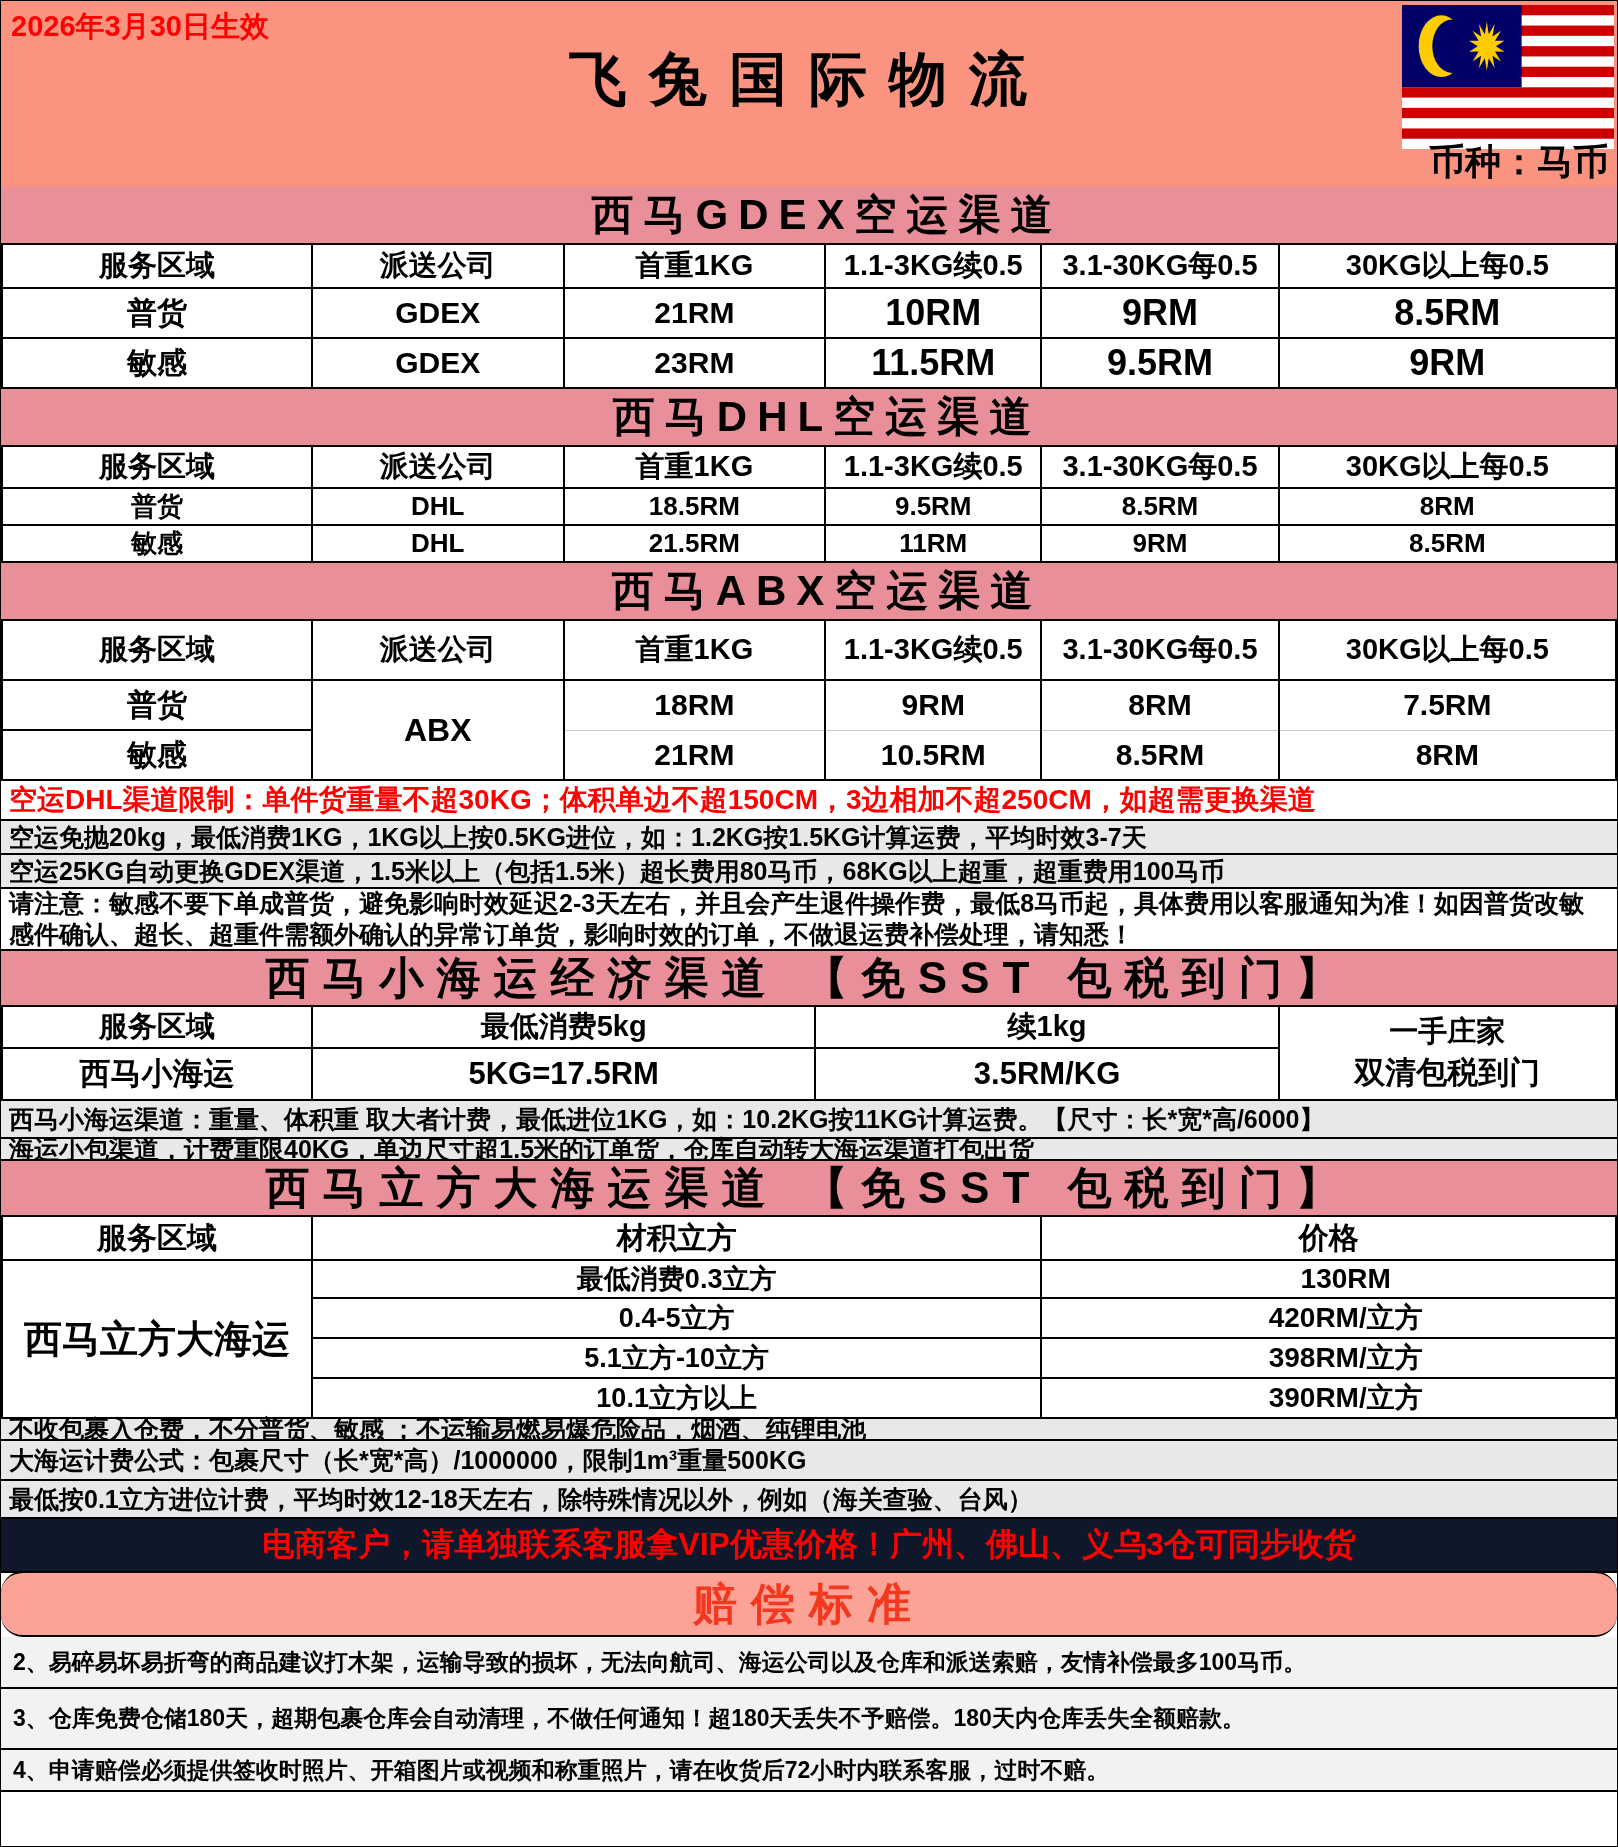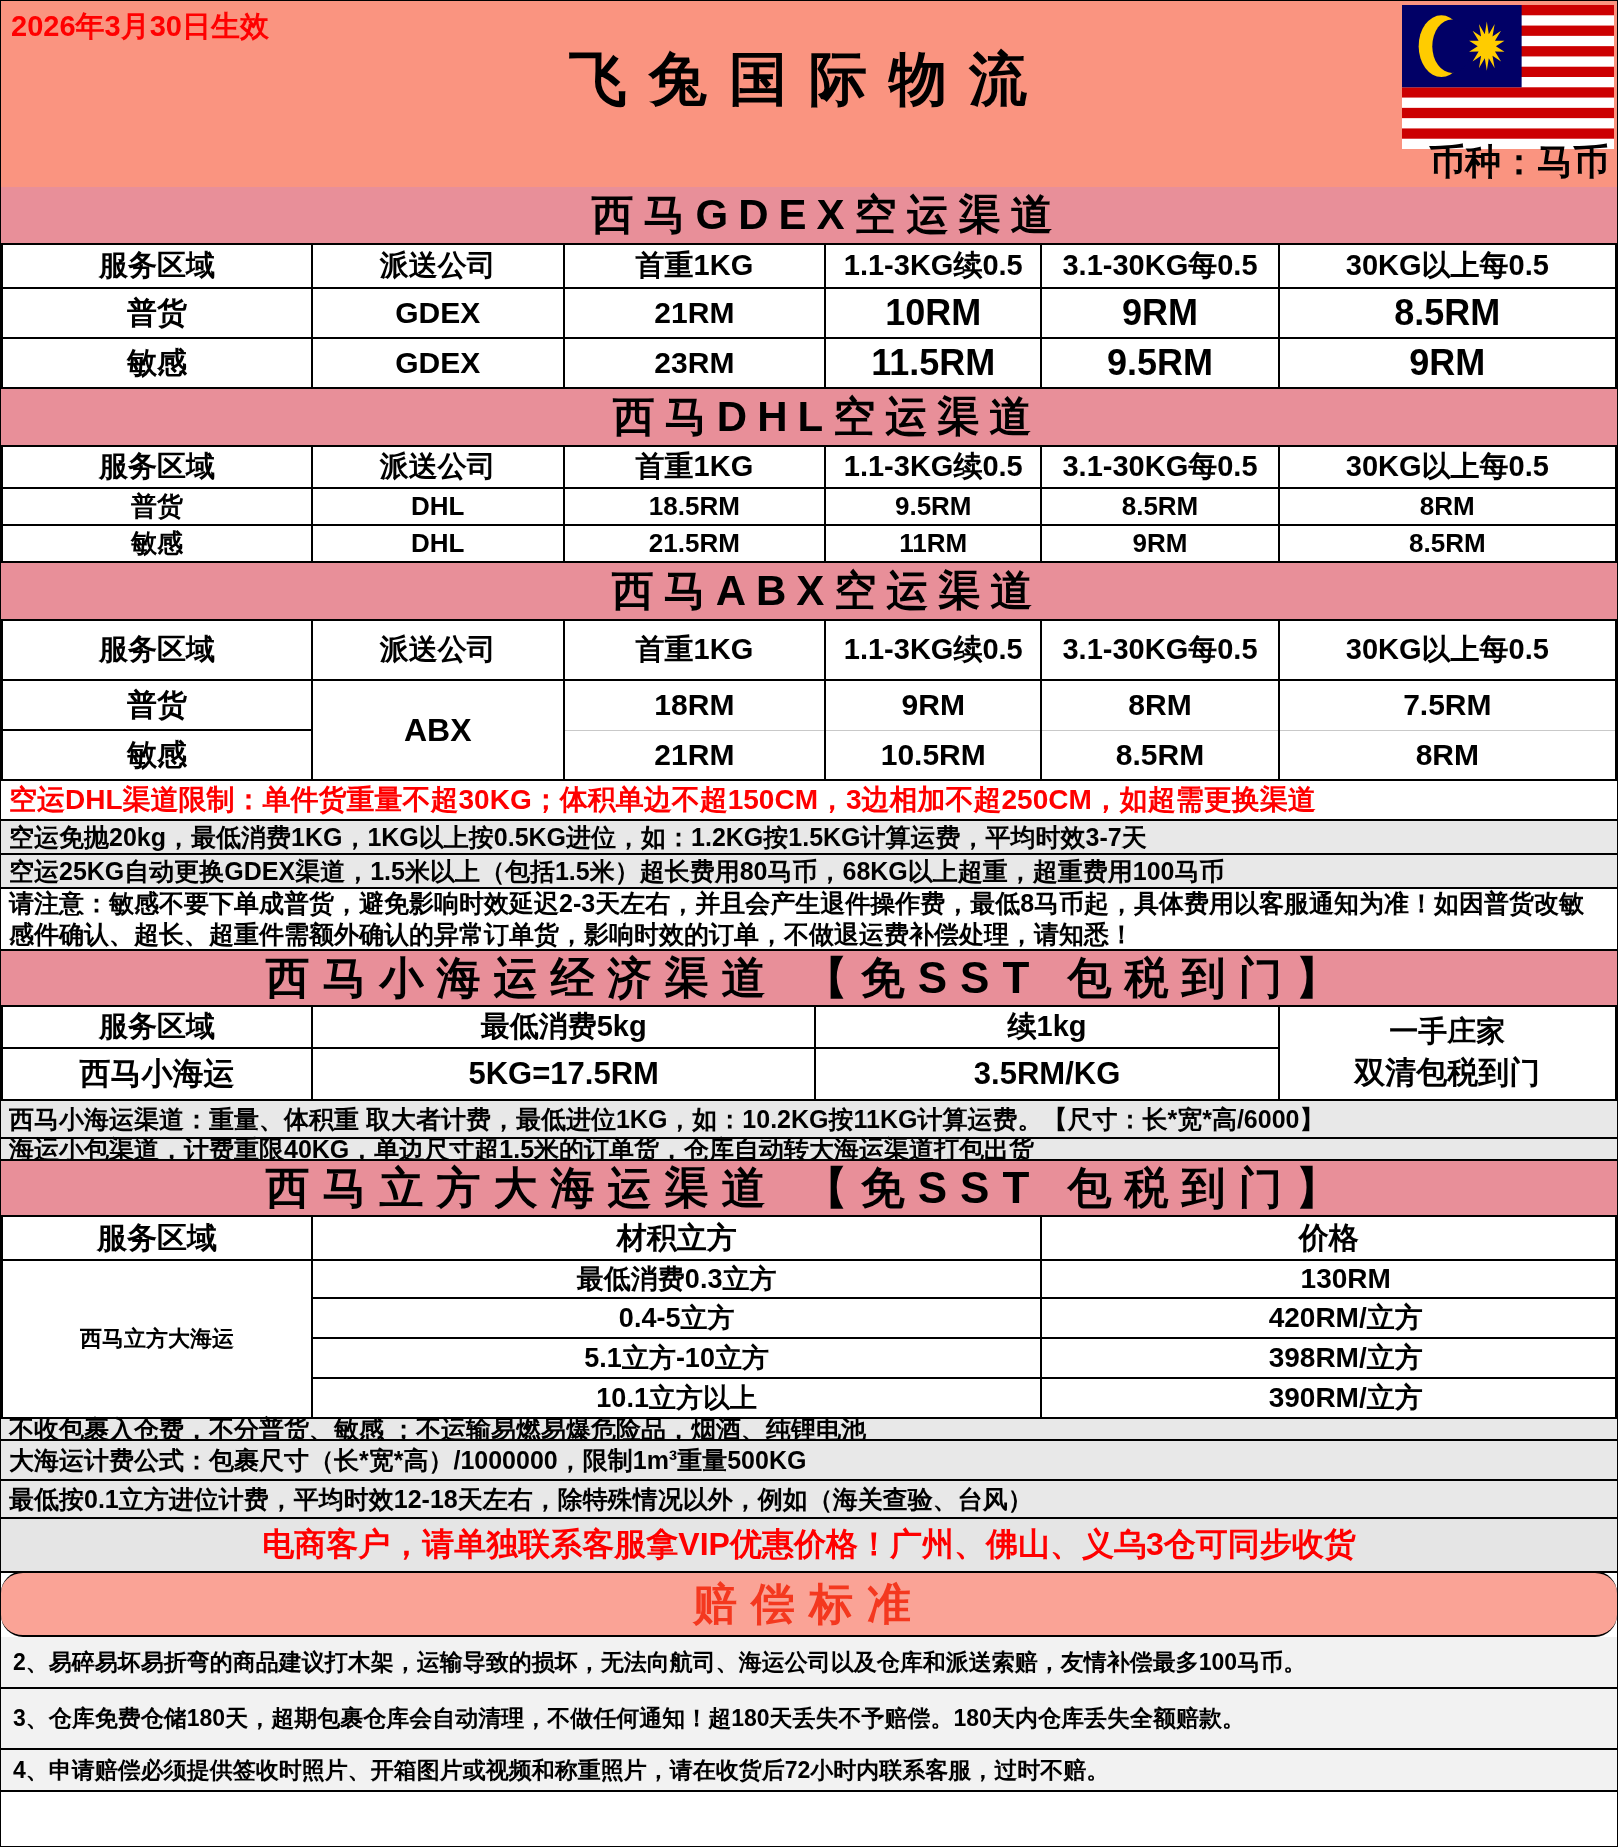--- a/index.html
+++ b/index.html
@@ -50,37 +50,37 @@
   .t-abx tr.r1 td.v { border-bottom:1px solid #c9c9c9; }
   .t-abx tr.r2 td.v { border-top:1px solid #c9c9c9; }
 
   .ss th { font-size:29px; height:40px; }
   .ss td { font-size:31px; height:52px; }
   .ss .agent div:first-child { font-size:29px; }
   .ss .agent div:last-child { font-size:31px; }
 
   .bs th { font-size:30px; height:44px; }
   .bs td { font-size:27px; height:37px; }
-  .bs td.service { font-size:22px; }
+  .bs td.service { font-size:38px; }
   .bs td.price { font-size:28px;padding-left:34px; }
 
   
   .note {
     display:flex; align-items:center; text-align:left;
     padding:0 8px; border-top:2px solid #000; border-bottom:2px solid #000;
     flex:none; margin-top:-2px; font-size:25px; background:#fff;
   }
   .note-red { color:#FF0000; font-size:28px; height:42px; }
   .note-gray { background:#E8E8E8; height:36px; }
   .h40 { height:40px; } .h38 { height:24px; } .h42 { height:42px; }
   .notice { height:64px; line-height:31px; }
 
   
   .vip {
-    height:56px; background:#e5e5e5; color:#FF0000; font-size:32px;
+    height:56px; background:#0f172a; color:#FF0000; font-size:32px;
     display:flex; align-items:center; justify-content:center;
     border-top:2px solid #000; border-bottom:2px solid #000; flex:none; margin-top:-2px;
   }
   .claim-banner {
     height:66px; background:#FAA396; color:#F4381F; font-size:44px; letter-spacing:14px;
     display:flex; align-items:center; justify-content:center;
     border-top:2px solid #000; border-bottom:2px solid #000; flex:none; margin-top:-2px;border-radius:22px;
   }
   .claim-item {
     background:#F2F2F2; border-bottom:2px solid #000;

